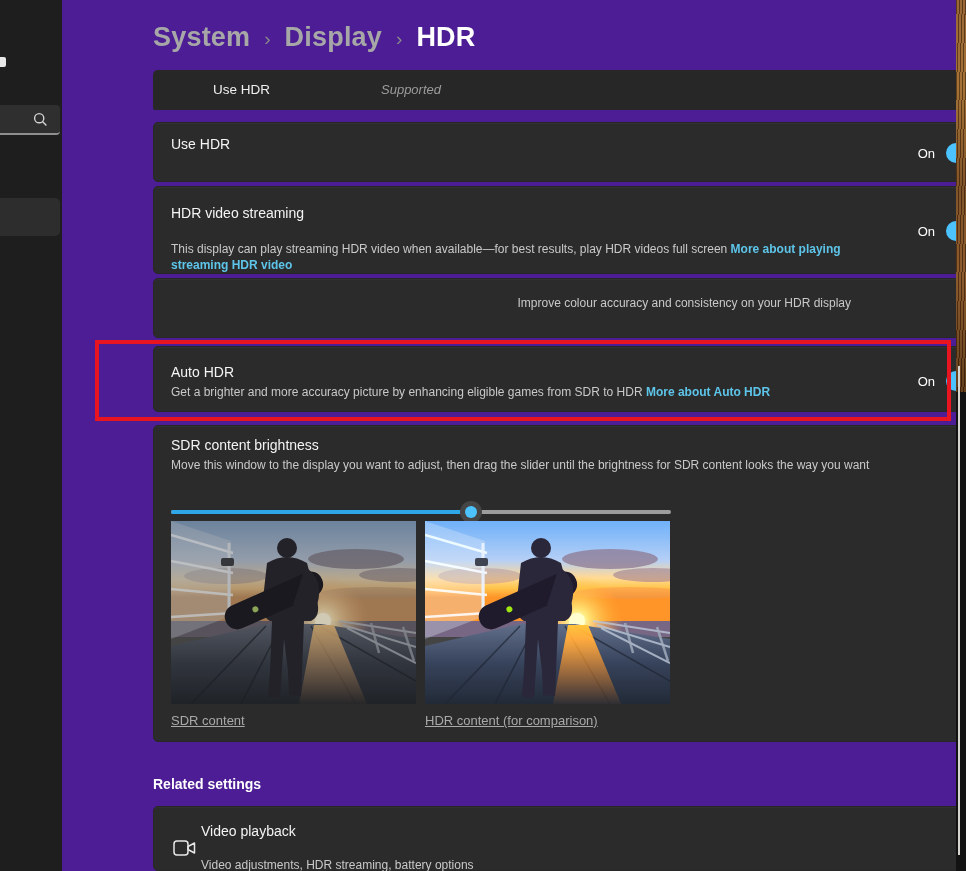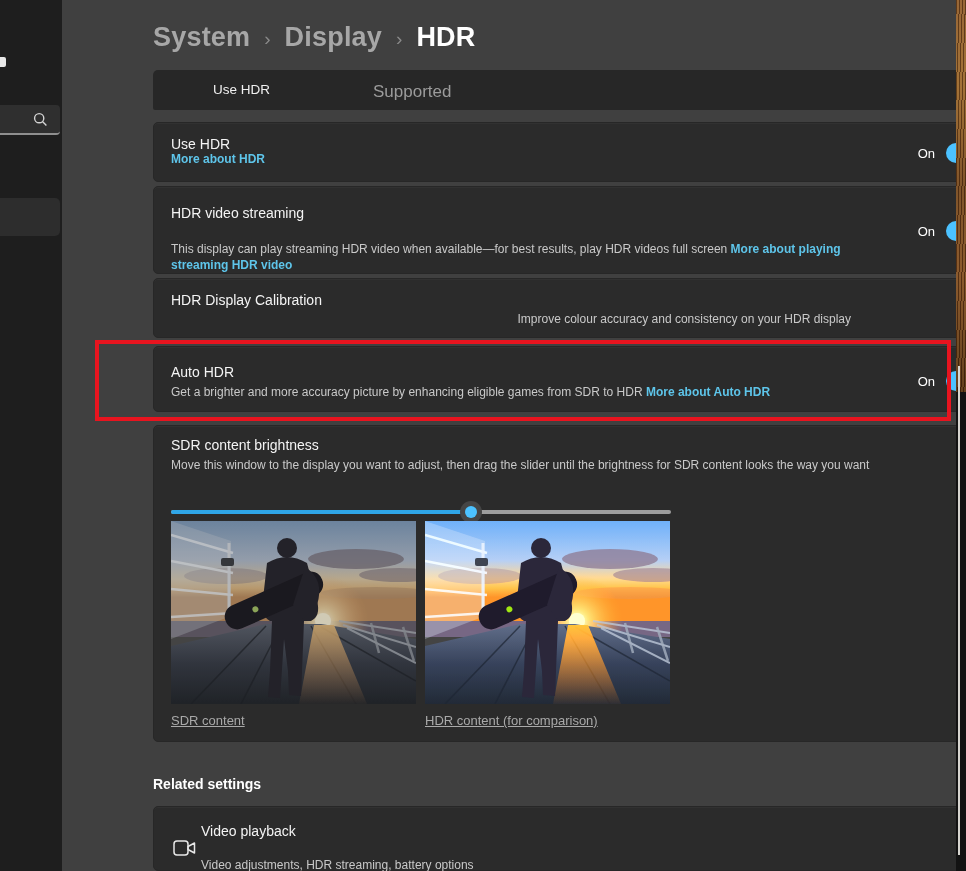--- a/index.html
+++ b/index.html
@@ -18,32 +18,32 @@
   .search-box {
     position:absolute; left:-10px; top:105px; width:70px; height:30px;
     background:#2f2f2f; border-radius:4px; border-bottom:2px solid #8f8f8f;
   }
   .search-box svg { position:absolute; right:12px; top:7px; }
   .sidebar-selected {
     position:absolute; left:-10px; top:198px; width:70px; height:38px;
     background:#2d2d2d; border-radius:5px;
   }
   
-  .main { position:absolute; left:62px; top:0; width:894px; height:871px; background:#404040; }
+  .main { position:absolute; left:62px; top:0; width:894px; height:871px; background:#4c1d95; }
   .breadcrumb { position:absolute; left:91px; top:22px; display:flex; align-items:center; gap:14px; }
   .breadcrumb .crumb { font-size:27px; font-weight:600; color:#a7a7a7; letter-spacing:.2px; }
   .breadcrumb .crumb.current { color:#ffffff;text-align:center; }
   .breadcrumb .sep { font-size:19px; color:#8a8a8a; padding-top:2px; }
   
   .header-bar {
     position:absolute; left:91px; top:70px; width:849px; height:40px;
     background:#272727; border-radius:5px 5px 2px 2px;
   }
   .header-bar .col1 { position:absolute; left:60px; top:12px; font-size:13.5px; color:#f0f0f0; }
-  .header-bar .col2 { position:absolute; left:220px; top:12px; font-size:17px; color:#9b9b9b; }
+  .header-bar .col2 { position:absolute; left:228px; top:12px; font-size:13px; color:#9b9b9b;font-style:italic; }
   
   .card {
     position:absolute; left:91px; width:849px;
     background:#2b2b2b; border-radius:5px;
     border:1px solid #272727;
     box-shadow:inset 0 1px 0 rgba(255,255,255,.03);
   }
   .card .pad { position:absolute; left:17px; top:0; right:150px; }
   .title { font-size:14px; color:#f4f4f4; font-weight:400; }
   .desc { font-size:12px; color:#c9c9c9; line-height:16px; }
@@ -125,21 +125,20 @@
   </div>
 
   <div class="header-bar">
     <span class="col1">Use HDR</span>
     <span class="col2">Supported</span>
   </div>
 
   <div class="card" id="card-use-hdr">
     <div class="pad">
       <div class="title">Use HDR</div>
-      <div class="link">More about HDR</div>
     </div>
     <div class="toggle-wrap" style="top:20px;">
       <span class="toggle-label">On</span>
       <div class="toggle"></div>
     </div>
   </div>
 
   <div class="card" id="card-streaming">
     <div class="pad">
       <div class="title">HDR video streaming</div>
@@ -149,21 +148,20 @@
       </div>
     </div>
     <div class="toggle-wrap" style="top:34px;">
       <span class="toggle-label">On</span>
       <div class="toggle"></div>
     </div>
   </div>
 
   <div class="card" id="card-calibration">
     <div class="pad">
-      <div class="title">HDR Display Calibration</div>
       <div class="desc" style="margin-top:3px;text-align:right;">Improve colour accuracy and consistency on your HDR display</div>
     </div>
     <div class="external-btn">
       <svg width="16" height="16" viewBox="0 0 16 16" fill="none" stroke="#e8e8e8" stroke-width="1.3">
         <path d="M6 3 H3.8 C3 3 2.5 3.5 2.5 4.3 V12.2 C2.5 13 3 13.5 3.8 13.5 H11.7 C12.5 13.5 13 13 13 12.2 V10"></path>
         <path d="M7.5 8.5 L13 3"></path>
         <path d="M9.2 2.6 H13.4 V6.8"></path>
       </svg>
     </div>
   </div>

